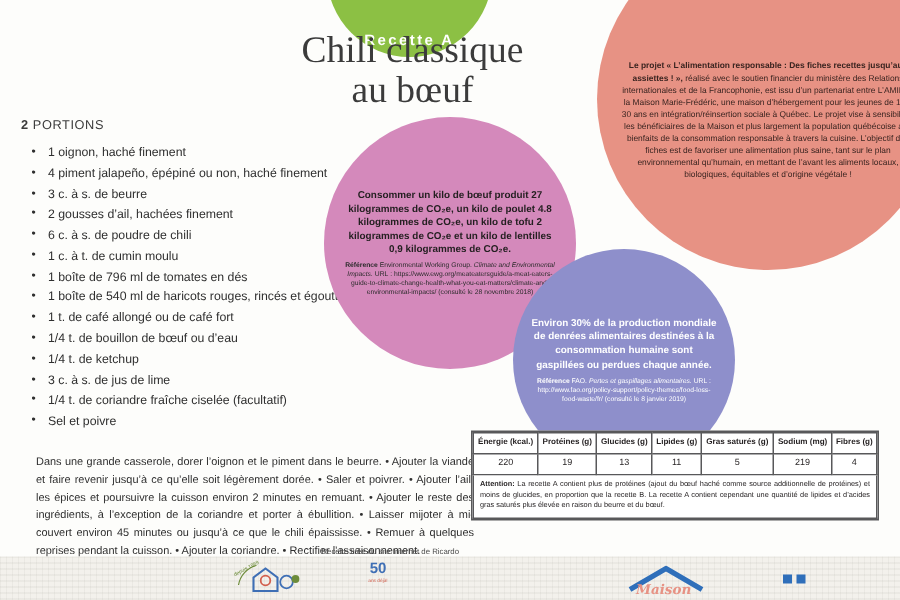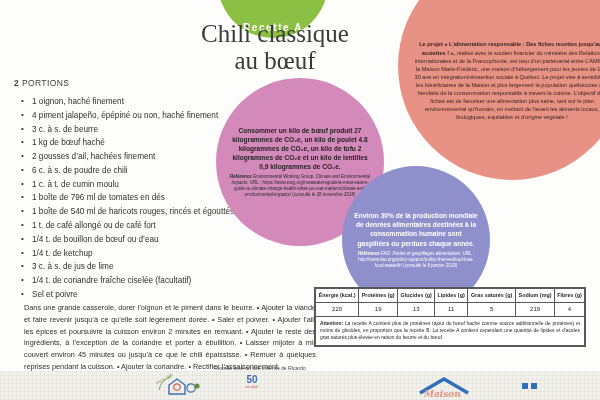--- a/index.html
+++ b/index.html
@@ -151,21 +151,20 @@
 
   <div class="portions">
     <b>2</b>
     <span>PORTIONS</span>
   </div>
 
   <ul class="ingredients">
     <li>1 oignon, haché finement</li>
     <li>4 piment jalapeño, épépiné ou non, haché finement</li>
     <li>3 c. à s. de beurre</li>
-    <li>1 kg de bœuf haché</li>
     <li>2 gousses d’ail, hachées finement</li>
     <li>6 c. à s. de poudre de chili</li>
     <li>1 c. à t. de cumin moulu</li>
     <li>1 boîte de 796 ml de tomates en dés</li>
     <li>1 boîte de 540 ml de haricots rouges, rincés et égouttés</li>
     <li>1 t. de café allongé ou de café fort</li>
     <li>1/4 t. de bouillon de bœuf ou d’eau</li>
     <li>1/4 t. de ketchup</li>
     <li>3 c. à s. de jus de lime</li>
     <li>1/4 t. de coriandre fraîche ciselée (facultatif)</li>

